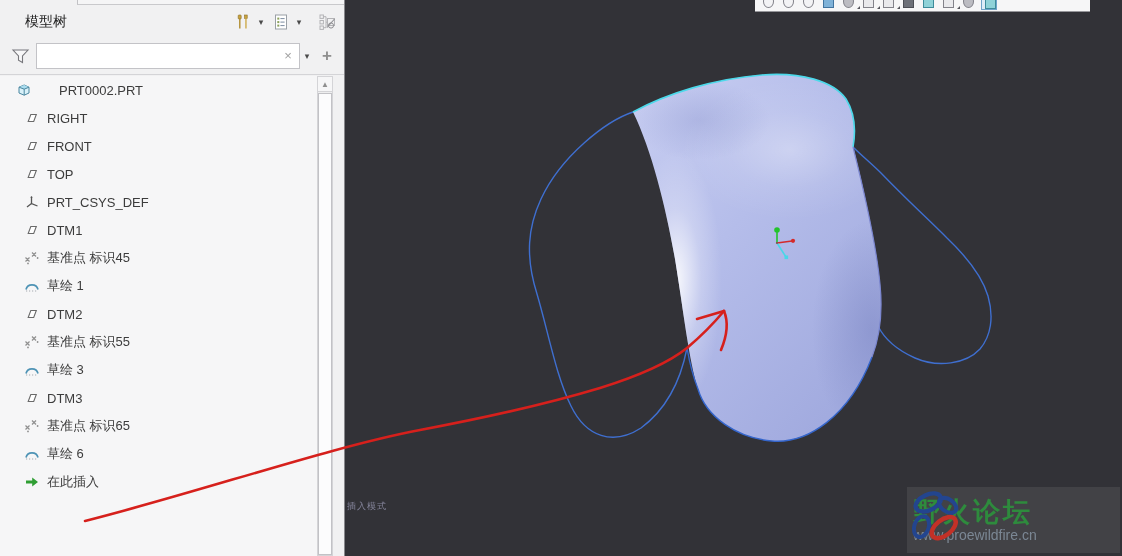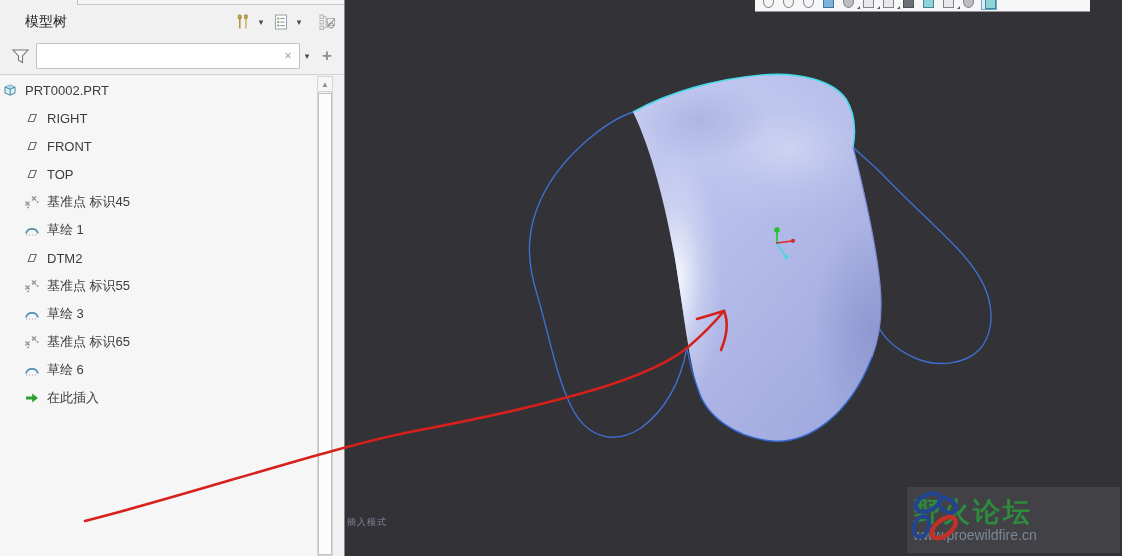--- a/index.html
+++ b/index.html
@@ -21,33 +21,33 @@
   .fwrap{position:relative;flex:1;height:26px;margin-left:4px;}
   .finput{width:100%;height:26px;border:1px solid #c3c3c7;background:#fff;padding:0 22px 0 6px;font-size:12px;outline:none;}
   .fclear{position:absolute;right:4px;top:4px;width:16px;height:18px;color:#a0a0a0;font-size:13px;
     text-align:center;line-height:17px;}
   .addbtn{width:22px;height:24px;display:flex;align-items:center;justify-content:center;
     color:#8f8f8f;font-size:17px;font-weight:bold;margin-left:2px;}
   .pdivider{position:absolute;left:0;top:74px;width:100%;height:1px;background:#d4d4d7;}
 
   .tree{position:absolute;left:0;top:76px;width:317px;bottom:0;background:#f6f6f7;overflow:hidden;}
   .trow{height:28px;display:flex;align-items:center;padding-left:24px;font-size:13px;color:#3c3c3c;white-space:nowrap;}
-  .trow.root{padding-left:2px;}
+  .trow.root{padding-left:16px;gap:20px;}
   .ticon{width:17px;height:16px;margin-right:6px;flex:0 0 17px;}
   .ticon svg{width:16px;height:16px;display:block;}
 
   .vscroll{position:absolute;right:11px;top:76px;width:16px;bottom:0;background:#eeeeef;border:1px solid #d4d4d7;}
   .vup{height:15px;border-bottom:1px solid #d4d4d7;background:#f6f6f7;color:#8f8f8f;font-size:8px;
     text-align:center;line-height:15px;}
   .vthumb{position:absolute;left:0;right:0;top:16px;bottom:0;background:#fcfcfd;border:1px solid #c2c2c6;}
 
   
   .viewport{position:absolute;left:345px;top:0;width:777px;height:556px;background:#323237;}
   .viewport svg{position:absolute;left:0;top:0;}
-  .statuslabel{position:absolute;left:347px;top:516px;font-size:9px;color:#84849a;letter-spacing:1px;}
+  .statuslabel{position:absolute;left:347px;top:500px;font-size:9px;color:#84849a;letter-spacing:1px;}
 
   
   .gtoolbar{position:absolute;left:755px;top:0;width:335px;height:12px;background:#f6f6f7;
     border-bottom:1px solid #96969a;display:flex;align-items:flex-end;padding:0 4px 1px 6px;overflow:hidden;}
   .gtb{position:relative;width:16px;height:10px;margin-right:4px;flex:0 0 16px;}
   .gtb .glyph{position:absolute;left:2px;top:-5px;width:11px;height:13px;border:1px solid #82828a;background:#e9e9ec;}
   .gtb .glyph.round{border-radius:50%;background:#bcbcc2;}
   .gtb .glyph.blue{background:#7fb2d8;border-color:#41749f;}
   .gtb .glyph.dark{background:#6d7078;border-color:#4c4e55;}
   .gtb .glyph.teal{background:#8fd2d8;border-color:#3d8b9a;}
@@ -191,20 +191,36 @@
       <span class="ticon">
           <svg>
             <use href="#i-plane"></use>
           </svg>
         </span>
       <span>TOP</span>
     </div>
     <div class="trow">
       <span class="ticon">
           <svg>
+            <use href="#i-csys"></use>
+          </svg>
+        </span>
+      <span>PRT_CSYS_DEF</span>
+    </div>
+    <div class="trow">
+      <span class="ticon">
+          <svg>
+            <use href="#i-plane"></use>
+          </svg>
+        </span>
+      <span>DTM1</span>
+    </div>
+    <div class="trow">
+      <span class="ticon">
+          <svg>
             <use href="#i-points"></use>
           </svg>
         </span>
       <span>基准点 标识45</span>
     </div>
     <div class="trow">
       <span class="ticon">
           <svg>
             <use href="#i-sketch"></use>
           </svg>
@@ -227,20 +243,28 @@
         </span>
       <span>基准点 标识55</span>
     </div>
     <div class="trow">
       <span class="ticon">
           <svg>
             <use href="#i-sketch"></use>
           </svg>
         </span>
       <span>草绘 3</span>
+    </div>
+    <div class="trow">
+      <span class="ticon">
+          <svg>
+            <use href="#i-plane"></use>
+          </svg>
+        </span>
+      <span>DTM3</span>
     </div>
     <div class="trow">
       <span class="ticon">
           <svg>
             <use href="#i-points"></use>
           </svg>
         </span>
       <span>基准点 标识65</span>
     </div>
     <div class="trow">

